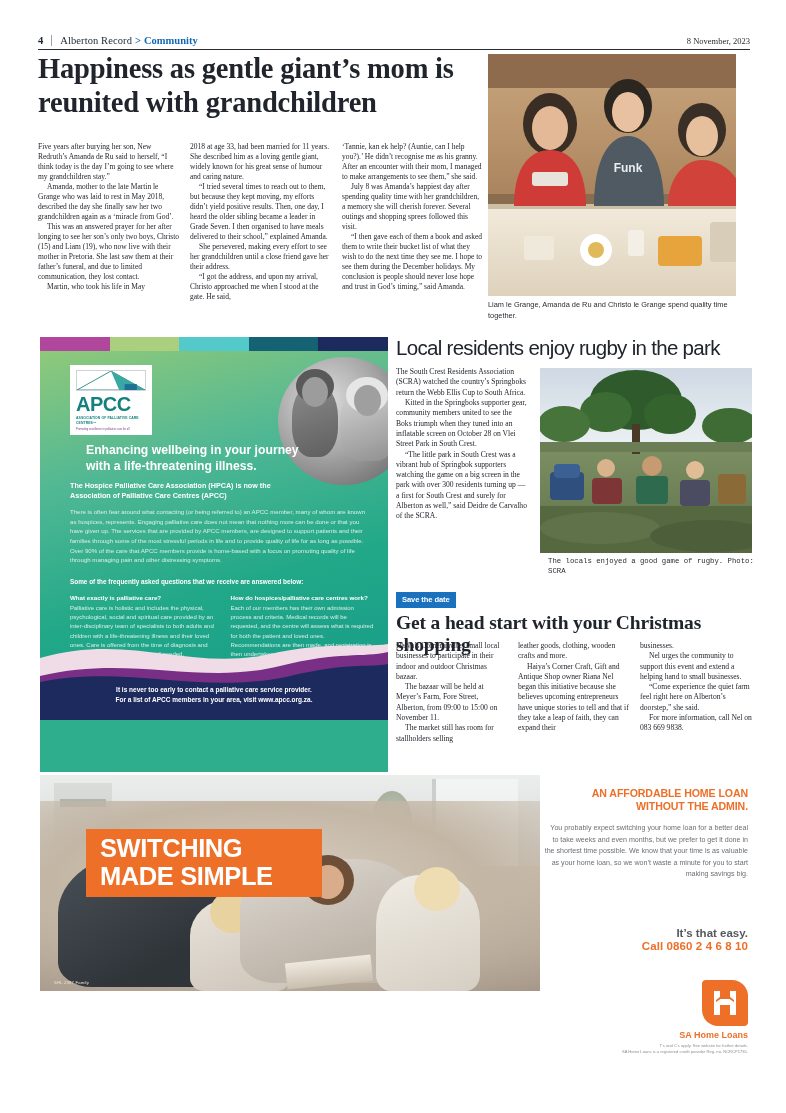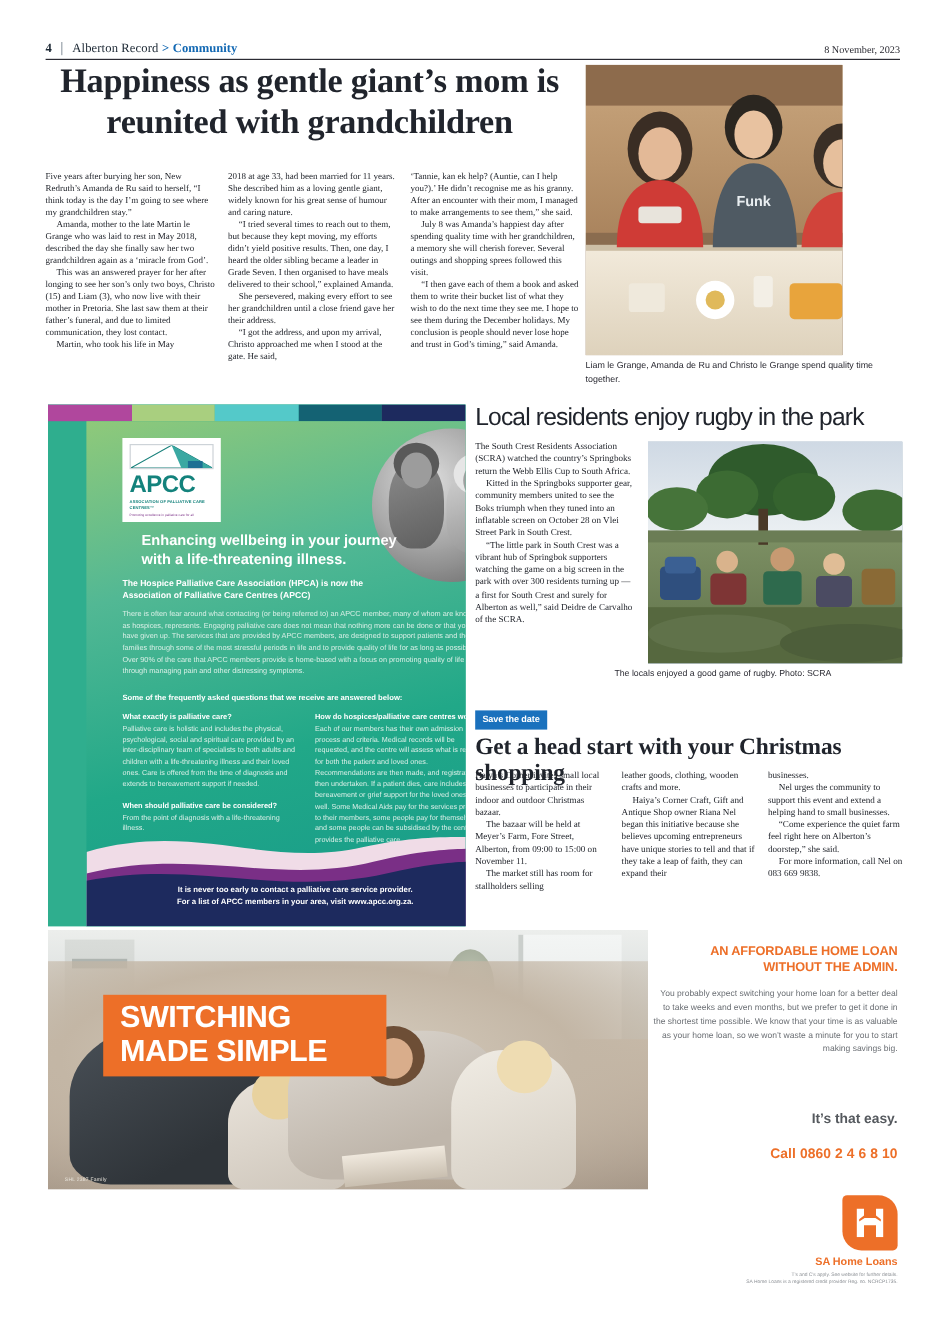--- a/index.html
+++ b/index.html
@@ -29,26 +29,25 @@
   .mast-chev { color: #1268b3; font-weight: bold; font-size: 10.5px; padding: 0 3px; }
   .mast-section { color: #1268b3; font-weight: bold; font-size: 10.5px; }
   .mast-date { font-size: 8.5px; color: #2b2b33; margin-left: 28px; }
 
   
   .lead-head {
     position: absolute; left: 38px; top: 52px; width: 440px;
     font-family: "Liberation Serif", serif;
     font-size: 28.5px; line-height: 1.18; color: #20242c;
     letter-spacing: -0.2px;
-    text-align: center;
   }
 
   
   .lead-photo {
-    position: absolute; left: 488px; top: 54px; width: 214px; height: 242px;
+    position: absolute; left: 488px; top: 54px; width: 248px; height: 242px;
     overflow: hidden; background: #c8b9a6;
   }
   .lead-caption {
     position: absolute; left: 488px; top: 300px; width: 262px;
     font-family: "Liberation Sans", sans-serif;
     font-size: 7.4px; line-height: 1.42; color: #2b2b33;
   }
 
   
   .lead-body {
@@ -64,24 +63,23 @@
   .lead-col p + p { text-indent: 9px; }
 
   
   .apcc {
     position: absolute; left: 40px; top: 337px; width: 348px; height: 435px;
     overflow: hidden; background: #2fae8e;
   }
   .apcc-stripe { display: flex; height: 14px; width: 100%; }
   .apcc-stripe i { flex: 1 1 0; display: block; height: 100%; }
   .apcc-body {
-    position: relative; height: 421px; width: 100%;
+    position: relative; height: 369px; width: 100%;
     background: linear-gradient(165deg, #8fc97a 0%, #52b894 30%, #21a888 62%, #16998a 100%);
     overflow: hidden;
-    margin-left: 32px;
   }
   .apcc-photo {
     position: absolute; right: -22px; top: 6px; width: 132px; height: 128px;
     border-radius: 50%;
     background: radial-gradient(circle at 36% 34%, #d8d8d6 0%, #a9a8a6 42%, #7e8083 72%, #5c5e61 100%);
     overflow: hidden;
     filter: grayscale(1) contrast(1.05);
   }
   .apcc-photo .f1 {
     position:absolute; left:14px; top:26px; width:46px; height:74px; border-radius:46% 46% 40% 40%;
@@ -171,22 +169,22 @@
   .rugby-col p {
     font-family: "Liberation Serif", serif;
     font-size: 7.6px; line-height: 1.36; color: #23262d;
   }
   .rugby-col p + p { text-indent: 9px; }
   .rugby-photo {
     position: absolute; left: 540px; top: 368px; width: 212px; height: 185px;
     overflow: hidden; background: #9fb1c4;
   }
   .rugby-caption {
-    position: absolute; left: 512px; top: 556px; width: 212px;
-    font-family: Liberation Sans, sans-serif;
+    position: absolute; left: 548px; top: 556px; width: 212px;
+    font-family: Liberation Mono, monospace;
     font-size: 7.3px; line-height: 1.42; color: #2b2b33;
   }
 
   
   .badge {
     position: absolute; left: 396px; top: 592px;
     background: #1a71bd; color: #ffffff;
     font-family: "Liberation Sans", sans-serif; font-weight: bold;
     font-size: 7.6px; padding: 3px 6px 4px 6px; letter-spacing: -0.1px;
   }
@@ -283,21 +281,21 @@
   .ad-p {
     font-family: "Liberation Sans", sans-serif;
     font-size: 7.1px; line-height: 1.62; color: #6b6f74; margin-top: 10px;
   }
   .ad-easy {
     font-family: "Liberation Sans", sans-serif; font-weight: bold;
     font-size: 11.5px; color: #55595e; margin-top: 46px;
   }
   .ad-call {
     font-family: "Liberation Sans", sans-serif; font-weight: bold;
-    font-size: 11.5px; color: #ed6f28; margin-top: 17px; letter-spacing: .1px;
+    font-size: 11.5px; color: #ed6f28; margin-top: 1px; letter-spacing: .1px;
   }
   .ad-logo-wrap { margin-top: 28px; display:flex; flex-direction:column; align-items:flex-end; }
   .ad-logo-mark {
     width: 46px; height: 46px; background: #ed6f28;
     border-radius: 4px 16px 4px 16px; position: relative;
   }
   .ad-logo-mark .h {
     position: absolute; left: 50%; top: 50%; transform: translate(-50%,-50%);
     width: 26px; height: 24px;
   }
@@ -369,21 +367,21 @@
       <rect x="36" y="182" width="30" height="24" rx="3" fill="#efe9dc"></rect>
       <rect x="222" y="168" width="34" height="40" rx="4" fill="#d8cdb8"></rect>
     </svg>
   </div>
   <div class="lead-caption">Liam le Grange, Amanda de Ru and Christo le Grange spend quality time together.</div>
 
   <div class="lead-body">
     <div class="lead-col">
       <p>Five years after burying her son, New Redruth’s Amanda de Ru said to herself, “I think today is the day I’m going to see where my grandchildren stay.”</p>
       <p>Amanda, mother to the late Martin le Grange who was laid to rest in May 2018, described the day she finally saw her two grandchildren again as a ‘miracle from God’.</p>
-      <p>This was an answered prayer for her after longing to see her son’s only two boys, Christo (15) and Liam (3), who now live with their mother in Pretoria. She last saw them at their father’s funeral, and due to limited communication, they lost contact.</p>
+      <p>This was an answered prayer for her after longing to see her son’s only two boys, Christo (15) and Liam (19), who now live with their mother in Pretoria. She last saw them at their father’s funeral, and due to limited communication, they lost contact.</p>
       <p>Martin, who took his life in May</p>
     </div>
     <div class="lead-col">
       <p>2018 at age 33, had been married for 11 years. She described him as a loving gentle giant, widely known for his great sense of humour and caring nature.</p>
       <p>“I tried several times to reach out to them, but because they kept moving, my efforts didn’t yield positive results. Then, one day, I heard the older sibling became a leader in Grade Seven. I then organised to have meals delivered to their school,” explained Amanda.</p>
       <p>She persevered, making every effort to see her grandchildren until a close friend gave her their address.</p>
       <p>“I got the address, and upon my arrival, Christo approached me when I stood at the gate. He said,</p>
     </div>
     <div class="lead-col">
       <p>‘Tannie, kan ek help? (Auntie, can I help you?).’ He didn’t recognise me as his granny. After an encounter with their mom, I managed to make arrangements to see them,” she said.</p>

